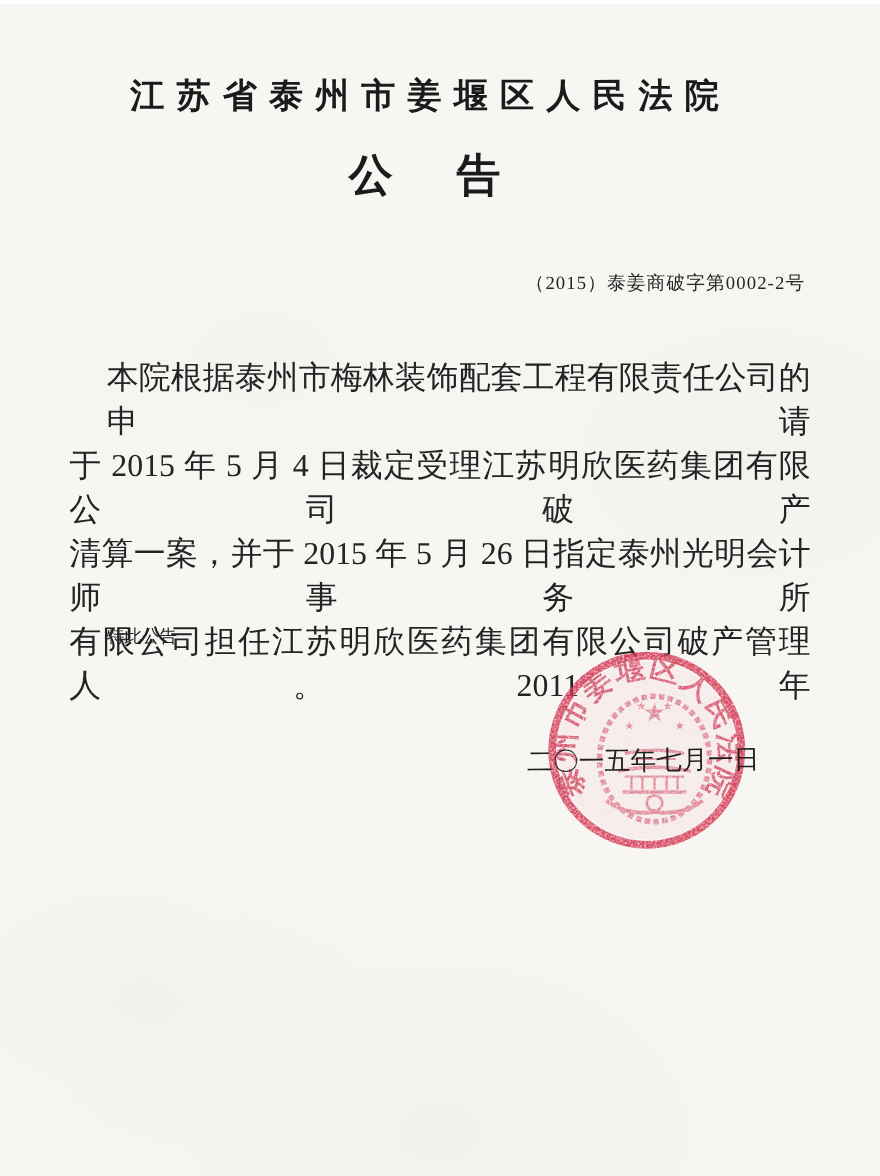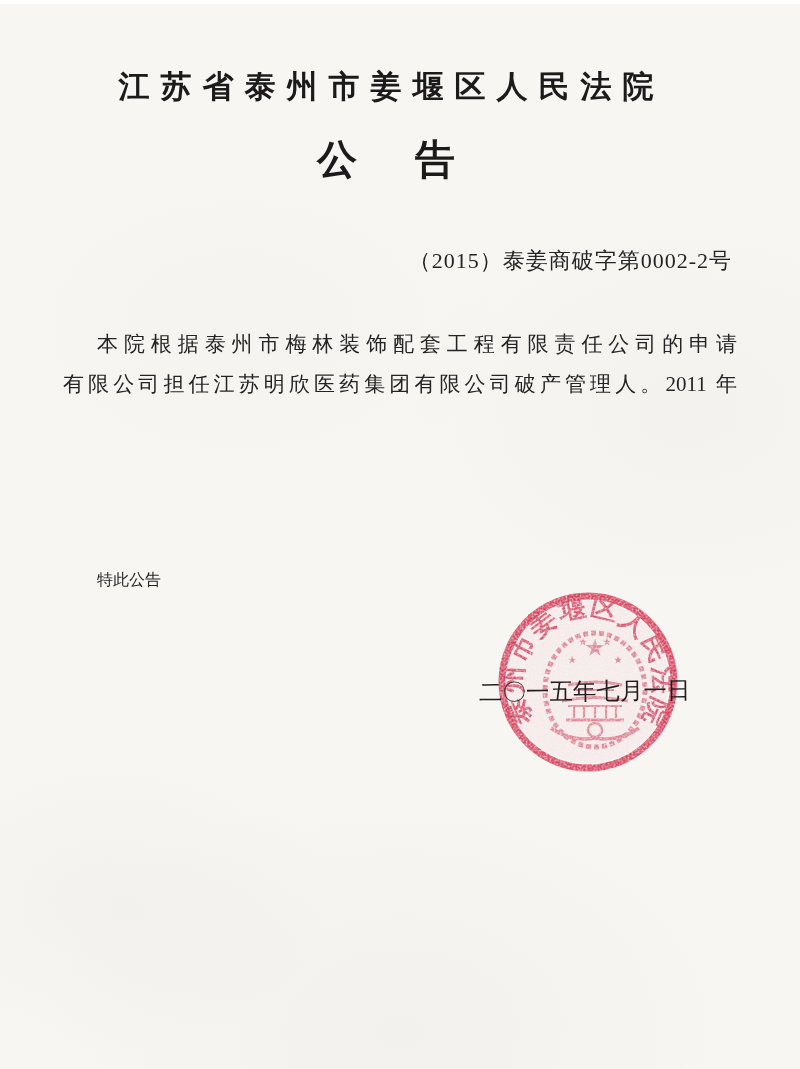--- a/index.html
+++ b/index.html
@@ -26,26 +26,26 @@
   }
   .doc-type{
     position:absolute;top:128px;left:-14px;width:800px;
     text-align:center;
     font-size:40px;font-weight:700;
     letter-spacing:9px;text-indent:9px;
     color:#1b1b1b;
   }
   .case-number{
     position:absolute;top:242px;right:68px;
-    font-size:22px;letter-spacing:1px;
+    font-size:17px;letter-spacing:1px;
     color:#242424;
   }
   .body-block{
     position:absolute;top:320px;left:63px;width:674px;
-    font-size:21px;line-height:40px;
+    font-size:29px;line-height:40px;
     color:#242424;
   }
   .jline{
     text-align:justify;
     text-align-last:justify;
   }
   .indent{ padding-left:34px; }
   .plain{ text-align:left; }
   .closing{
     position:absolute;top:556px;left:97px;
@@ -70,20 +70,22 @@
 <div class="page">
 
   <div class="court-title">江苏省泰州市姜堰区人民法院</div>
 
   <div class="doc-type">公　告</div>
 
   <div class="case-number">（2015）泰姜商破字第0002-2号</div>
 
   <div class="body-block">
     <div class="jline indent">本院根据泰州市梅林装饰配套工程有限责任公司的申请</div>
+    <div class="jline">于 2015 年 5 月 4 日裁定受理江苏明欣医药集团有限公司破产</div>
+    <div class="jline">清算一案，并于 2015 年 5 月 26 日指定泰州光明会计师事务所</div>
     <div class="jline">有限公司担任江苏明欣医药集团有限公司破产管理人。2011 年</div>
   </div>
 
   <div class="closing">特此公告</div>
 
   <svg class="seal" width="200" height="200" viewBox="0 0 200 200" aria-hidden="true">
     <defs>
       <path id="star" d="M0,-10 L2.29,-3.16 L9.51,-3.09 L3.71,1.21 L5.88,8.09 L0,3.9 L-5.88,8.09 L-3.71,1.21 L-9.51,-3.09 L-2.29,-3.16 Z"></path>
       <path id="arcText" d="M 45.9 137.9 A 66 66 0 1 1 154.1 137.9" fill="none"></path>
       <filter id="stamp" x="-15%" y="-15%" width="130%" height="130%">

